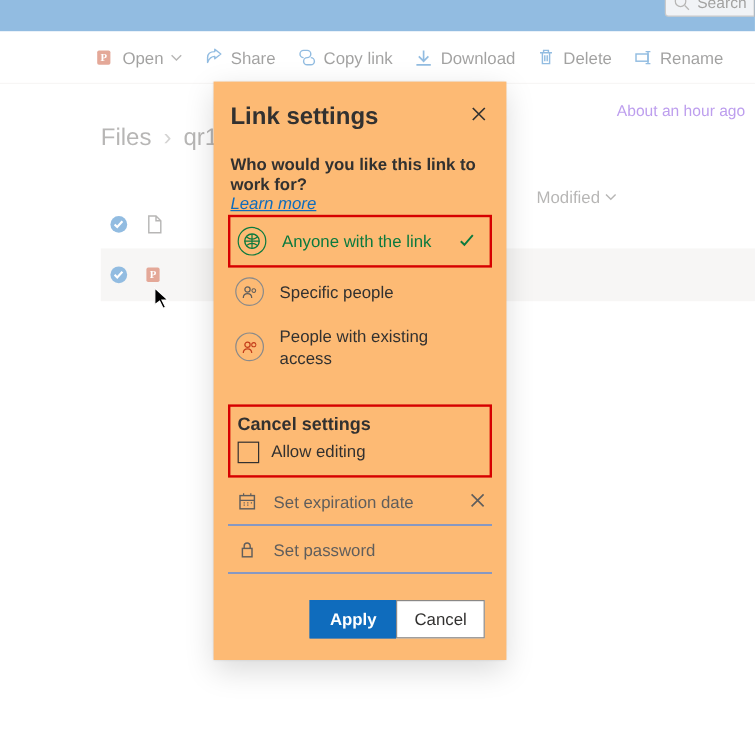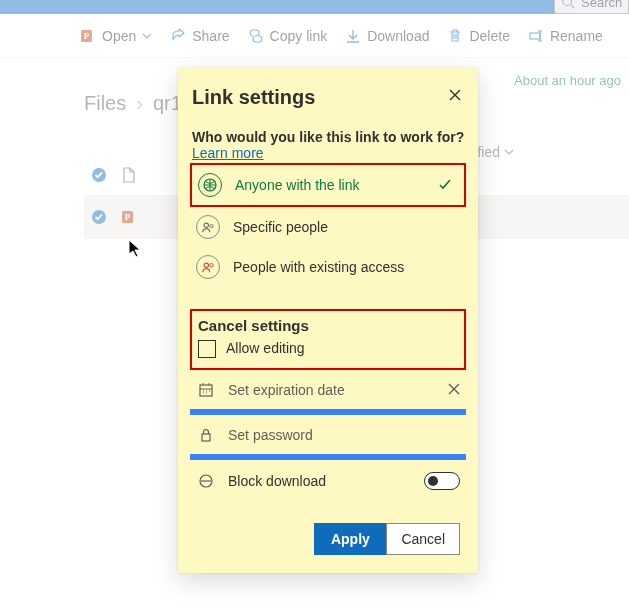--- a/index.html
+++ b/index.html
@@ -8,21 +8,21 @@
     font-family: "Segoe UI", -apple-system, BlinkMacSystemFont, sans-serif;
     font-size: 14px;
     color: #323130;
     background: #fff;
     width: 629px;
     height: 608px;
     overflow: hidden;
     position: relative;
   }
   .topbar {
-    height: 14px;
+    height: 26px;
     background: #0f6cbd;
     position: relative;
   }
   .searchbox {
     position: absolute;
     right: 0;
     top: -10px;
     width: 75px;
     height: 24px;
     background: #e1e5ea;
@@ -86,22 +86,22 @@
   .overlay {
     position: absolute;
     left: 0; top: 0; right: 0; bottom: 0;
     background: rgba(255,255,255,0.55);
     z-index: 5;
   }
   .dialog {
     position: absolute;
     left: 178px;
     top: 68px;
-    width: 300px;
-    background: #fef9c3;
+    width: 244px;
+    background: #fdba74;
     z-index: 10;
     box-shadow: 0 0 2px rgba(0,0,0,0.12), 0 8px 24px rgba(0,0,0,0.15);
     padding: 18px 12px 18px 12px;
   }
   .dialog h2 {
     margin: 0 0 20px 0;
     font-size: 20px;
     font-weight: 600;
     padding-left: 2px;
   }
@@ -116,20 +116,21 @@
     font-weight: 700;
     font-size: 14px;
     padding-left: 2px;
   }
   .learnmore {
     color: #0f6cbd;
     text-decoration: underline;
     font-size: 14px;
     padding-left: 2px;
     cursor: pointer;
+    font-style: italic;
   }
   .redbox1 {
     border: 2px solid #d60000;
     margin-top: 2px;
     padding: 0;
   }
   .opt {
     display: flex;
     align-items: center;
     gap: 13px;
@@ -176,21 +177,21 @@
   }
   .checkbox {
     width: 18px; height: 18px;
     border: 1px solid #323130;
   }
   .settings-row {
     display: flex;
     align-items: center;
     gap: 12px;
     padding: 12px 6px 11px 6px;
-    border-bottom: 6px solid #3b82f6;
+    border-bottom: 1px solid #3b82f6;
   }
   .settings-row .sicon { width: 20px; display:flex; justify-content:center; flex-shrink:0;}
   .settings-row .slabel { flex: 1; color: #605e5c; }
   .settings-row .sctrl { flex-shrink:0; }
   .toggle {
     width: 36px; height: 18px;
     border: 1px solid #323130;
     border-radius: 10px;
     position: relative;
     background: #fff;
@@ -226,21 +227,21 @@
     font-weight: 600;
   }
   .modcell {
     position: absolute;
     right: 0; top: 0;
     display:flex;
     flex-direction: row;
     padding-right: 8px;
   }
   .modhdr { height: 40px; display:flex; align-items:center; gap:4px; color:#605e5c; margin-top:74px; }
-  .modval { height:44px; display:flex; align-items:center; color:#0f766e; font-size:13px;}
+  .modval { height:44px; display:flex; align-items:center; color:#6d28d9; font-size:13px;}
   .cursor {
     position: absolute;
     left: 128px; top: 239px;
     z-index: 20;
     pointer-events: none;
   }
 </style>
 </head>
 <body>
 
@@ -423,32 +424,20 @@
   <div class="settings-row">
     <div class="sicon">
       <svg width="16" height="16" viewBox="0 0 16 16">
           <rect x="4" y="7" width="8" height="7" fill="none" stroke="#605e5c" stroke-width="1.2"></rect>
           <path d="M5.5 7 v-2 a2.5 2.5 0 0 1 5 0 v2" fill="none" stroke="#605e5c" stroke-width="1.2"></path>
         </svg>
     </div>
     <div class="slabel">Set password</div>
   </div>
 
-  <div class="settings-row" style="border-bottom:none">
-    <div class="sicon">
-      <svg width="16" height="16" viewBox="0 0 16 16">
-          <circle cx="8" cy="8" r="6" fill="none" stroke="#605e5c" stroke-width="1.2"></circle>
-          <line x1="3" y1="8" x2="13" y2="8" stroke="#605e5c" stroke-width="1.2"></line>
-        </svg>
-    </div>
-    <div class="slabel" style="color:#323130">Block download</div>
-    <div class="sctrl">
-      <div class="toggle"></div>
-    </div>
-  </div>
 
   <div class="buttons">
     <div class="btn primary">Apply</div>
     <div class="btn">Cancel</div>
   </div>
 </div>
 
 <svg class="cursor" width="16" height="20" viewBox="0 0 16 20">
   <path d="M1 1 L1 15 L5 12 L8 18 L10 17 L7 11 L12 11 Z" fill="#000" stroke="#fff" stroke-width="1"></path>
 </svg>

